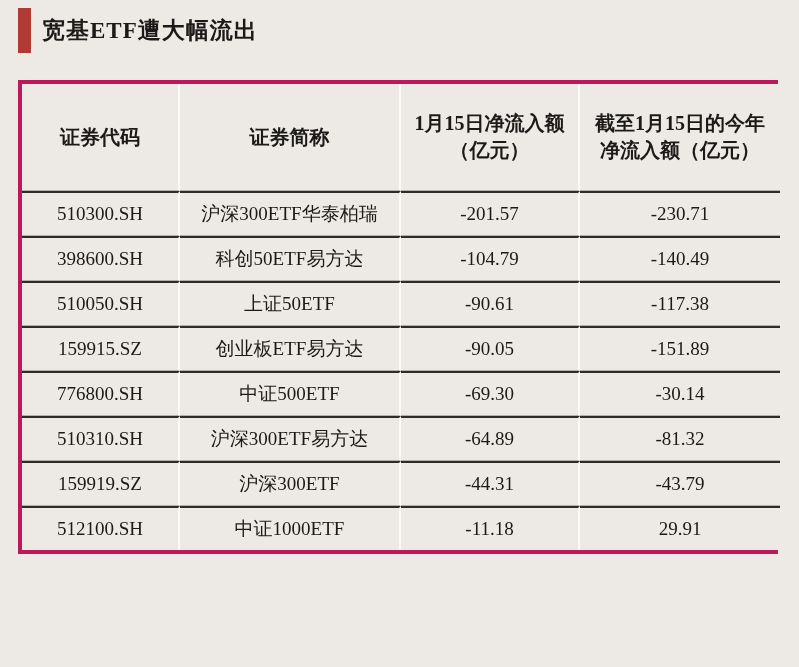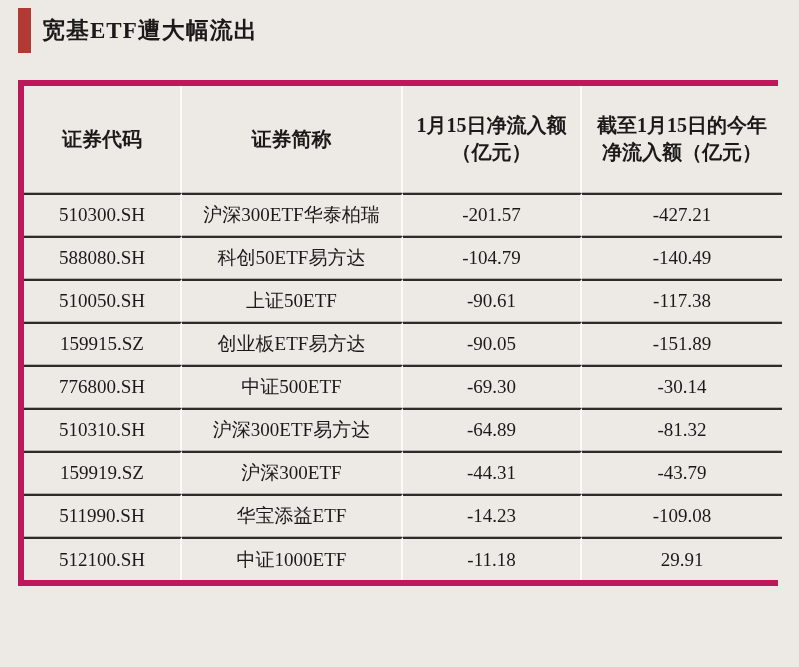--- a/index.html
+++ b/index.html
@@ -34,21 +34,21 @@
     font-size: 23px;
     font-weight: bold;
     letter-spacing: 1px;
     color: #1b1a18;
   }
   .table-wrap {
     position: absolute;
     left: 18px;
     top: 80px;
     width: 760px;
-    border: 6px solid #be185d;
+    border: 4px solid #be185d;
     box-sizing: border-box;
     background: #edeae6;
   }
   table.etf-table {
     width: 100%;
     border-collapse: separate;
     border-spacing: 0;
     table-layout: fixed;
   }
   .etf-table col.c1 { width: 158px; }
@@ -71,21 +71,21 @@
     border-top: none;
     font-size: 20px;
     font-weight: bold;
     padding: 26px 4px;
     line-height: 1.35;
     white-space: pre-line;
   }
   .etf-table tbody td {
     font-size: 19px;
     height: 43px;
-    padding: 1px 6px;
+    padding: 8px 6px;
   }
   .etf-table tbody tr:last-child td {
     border-bottom: none;
   }
 </style>
 </head>
 <body>
 
 <div class="page">
   <div class="title-section">
@@ -109,24 +109,24 @@
 （亿元）</th>
           <th>截至1月15日的今年
 净流入额（亿元）</th>
         </tr>
       </thead>
       <tbody>
           <tr>
             <td>510300.SH</td>
             <td>沪深300ETF华泰柏瑞</td>
             <td>-201.57</td>
-            <td>-427.21</td>
+            <td>-230.71</td>
           </tr>
           <tr>
-            <td>588080.SH</td>
+            <td>398600.SH</td>
             <td>科创50ETF易方达</td>
             <td>-104.79</td>
             <td>-140.49</td>
           </tr>
           <tr>
             <td>510050.SH</td>
             <td>上证50ETF</td>
             <td>-90.61</td>
             <td>-117.38</td>
           </tr>
@@ -148,26 +148,20 @@
             <td>-64.89</td>
             <td>-81.32</td>
           </tr>
           <tr>
             <td>159919.SZ</td>
             <td>沪深300ETF</td>
             <td>-44.31</td>
             <td>-43.79</td>
           </tr>
           <tr>
-            <td>511990.SH</td>
-            <td>华宝添益ETF</td>
-            <td>-14.23</td>
-            <td>-109.08</td>
-          </tr>
-          <tr>
             <td>512100.SH</td>
             <td>中证1000ETF</td>
             <td>-11.18</td>
             <td>29.91</td>
           </tr>
         </tbody>
     </table>
   </div>
 </div>
 

